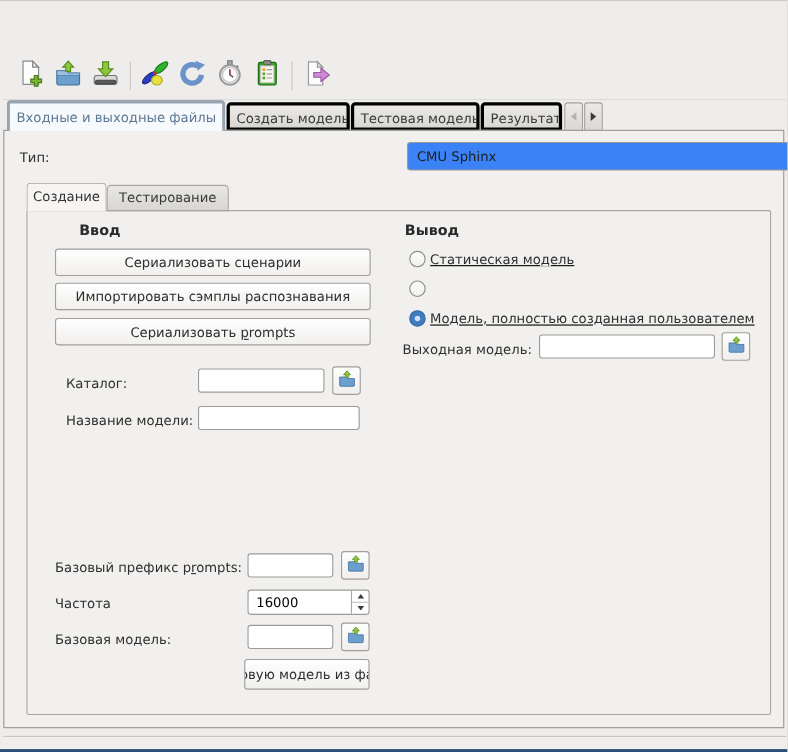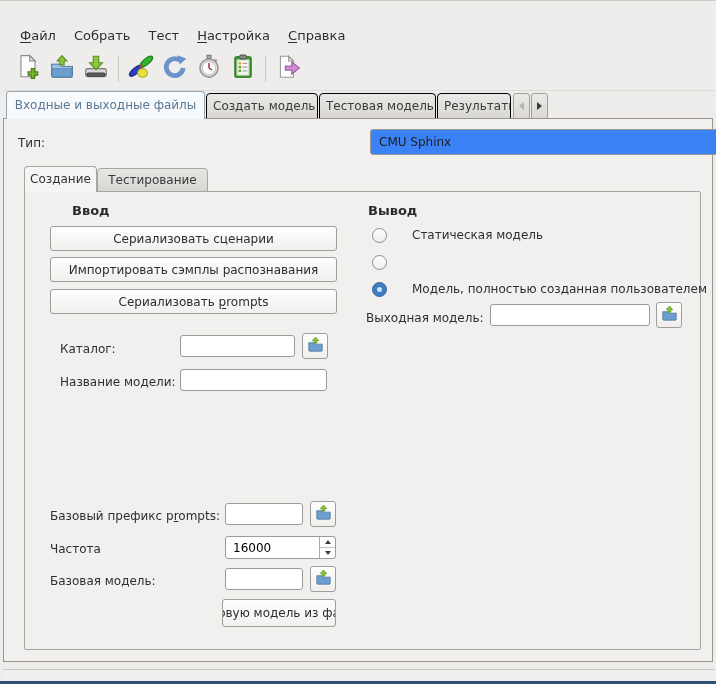--- a/index.html
+++ b/index.html
@@ -36,21 +36,21 @@
   .toolbar { left:3px; top:46px; right:1px; height:44px; background:#eeedeb;
              display:flex; align-items:center; padding-left:8px;
              border-bottom:1px solid #dddbd7; }
   .toolbtn { width:34px; height:34px; display:flex; align-items:center; justify-content:center;
              border-radius:3px; }
   .tool-sep { width:1px; height:26px; background:#c9c7c3; margin:0 5px; }
 
   
   .tabbar { left:3px; top:90px; right:1px; height:28px; display:flex; align-items:flex-end; padding-left:3px; }
   .tab { height:26px; line-height:24px; text-align:center; font-size:12px; color:#3a3a3a;
-         background:linear-gradient(#eae9e7,#d9d7d4); border:1px solid #000000;
+         background:linear-gradient(#eae9e7,#d9d7d4); border:3px solid #000000;
          border-radius:4px 4px 0 0; margin-right:1px; overflow:hidden; white-space:nowrap;
          padding:0 6px; }
   .tab.active { height:28px; line-height:27px; background:#f7fafc; color:#5c7892;
                 border-color:#98a4b0; border-bottom:none; position:relative; z-index:5; }
   .tab-scroll { width:17px; height:26px; border:1px solid #a3a19d; border-radius:3px 3px 0 0;
                 background:linear-gradient(#eceae8,#dad8d5); display:flex; align-items:center;
                 justify-content:center; margin-left:1px; }
   .tri-left  { width:0; height:0; border-top:4px solid transparent; border-bottom:4px solid transparent;
                border-right:5px solid #b6b4b0; }
   .tri-right { width:0; height:0; border-top:4px solid transparent; border-bottom:4px solid transparent;
@@ -102,44 +102,37 @@
              border-radius:3px; z-index:6; }
   .spinbox input { position:absolute; left:0; top:0; width:92px; height:21px; border:none;
                    outline:none; font-size:12px; padding:0 7px; font-family:"DejaVu Sans", sans-serif;
                    background:transparent; }
   .spin-col { position:absolute; right:0; top:0; width:16px; height:21px; border-left:1px solid #aaa9a6;
               display:flex; flex-direction:column; }
   .spin-col .cell { flex:1; display:flex; align-items:center; justify-content:center; }
   .spin-col .cell:first-child { border-bottom:1px solid #c4c3c0; }
 
   
-  .radio-row { display:flex; align-items:flex-start; gap:25px; z-index:6; }
+  .radio-row { display:flex; align-items:center; gap:4px; z-index:6;text-decoration:underline; }
   .radio { width:15px; height:15px; border:1px solid #8c8c89; border-radius:50%;
            background:linear-gradient(#fdfdfd,#efefed); position:relative; flex:0 0 auto; }
   .radio.checked { border-color:#35679f; background:#3f7cc0; }
   .radio.checked::after { content:""; position:absolute; left:4px; top:4px; width:5px; height:5px;
                           border-radius:50%; background:#cfe2f6; }
 
   
   .statusbar { left:3px; top:668px; right:1px; height:13px; background:#f0efed;
                border-top:1px solid #c8c6c2; }
 </style>
 </head>
 <body>
 
 <div class="window">
 
 
-  <div class="abs menubar">
-    <div class="menu-item"><u>Ф</u><span>айл</span></div>
-    <div class="menu-item"><span>Собрать</span></div>
-    <div class="menu-item"><span>Тест</span></div>
-    <div class="menu-item"><u>Н</u><span>астройка</span></div>
-    <div class="menu-item"><u>С</u><span>правка</span></div>
-  </div>
 
   <div class="abs toolbar">
     <div class="toolbtn">
       <span><svg width="26" height="26" viewBox="0 0 24 24">
         <path d="M5.5 1.5 H13.5 L18.5 6.5 V21 H5.5 Z" fill="#fdfdfd" stroke="#8a8a8a"></path>
         <path d="M13.5 1.5 V6.5 H18.5 Z" fill="#e0e0e0" stroke="#8a8a8a"></path>
         <path d="M15 13.5 h3 v3 h3 v3 h-3 v3 h-3 v-3 h-3 v-3 h3 z" fill="#79b72e" stroke="#4c7a17"></path>
       </svg></span>
     </div>
     <div class="toolbtn">

